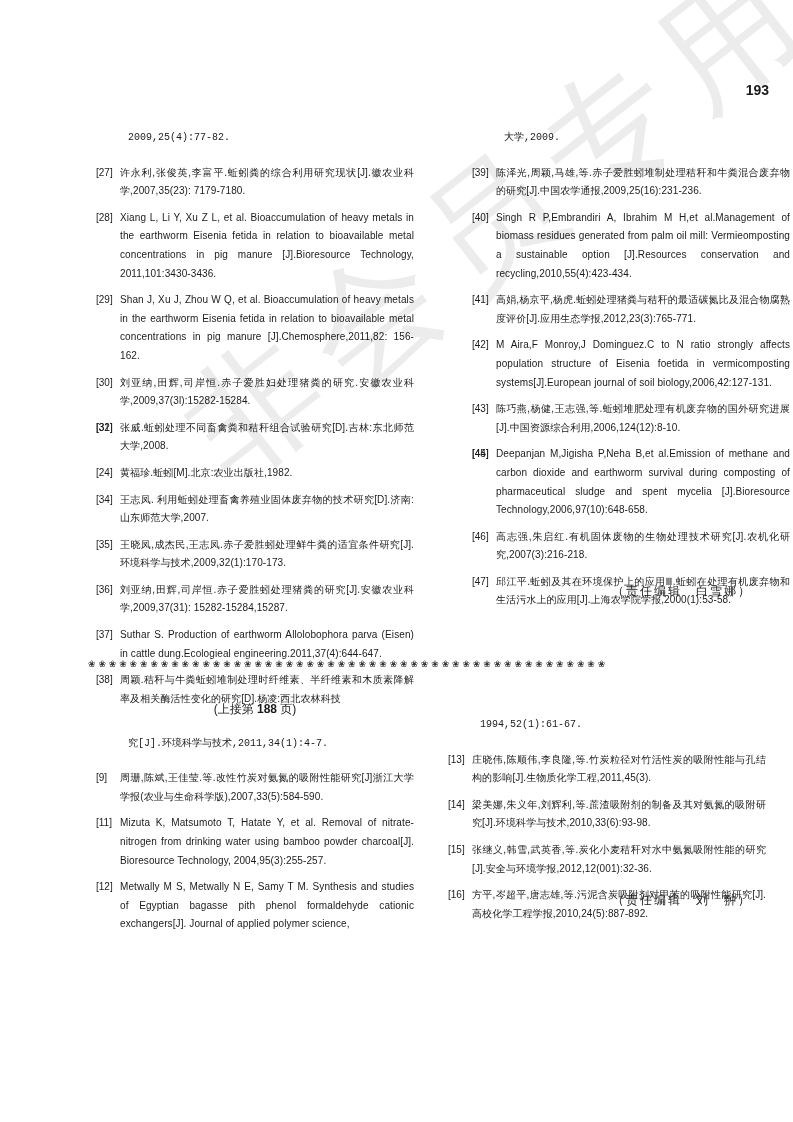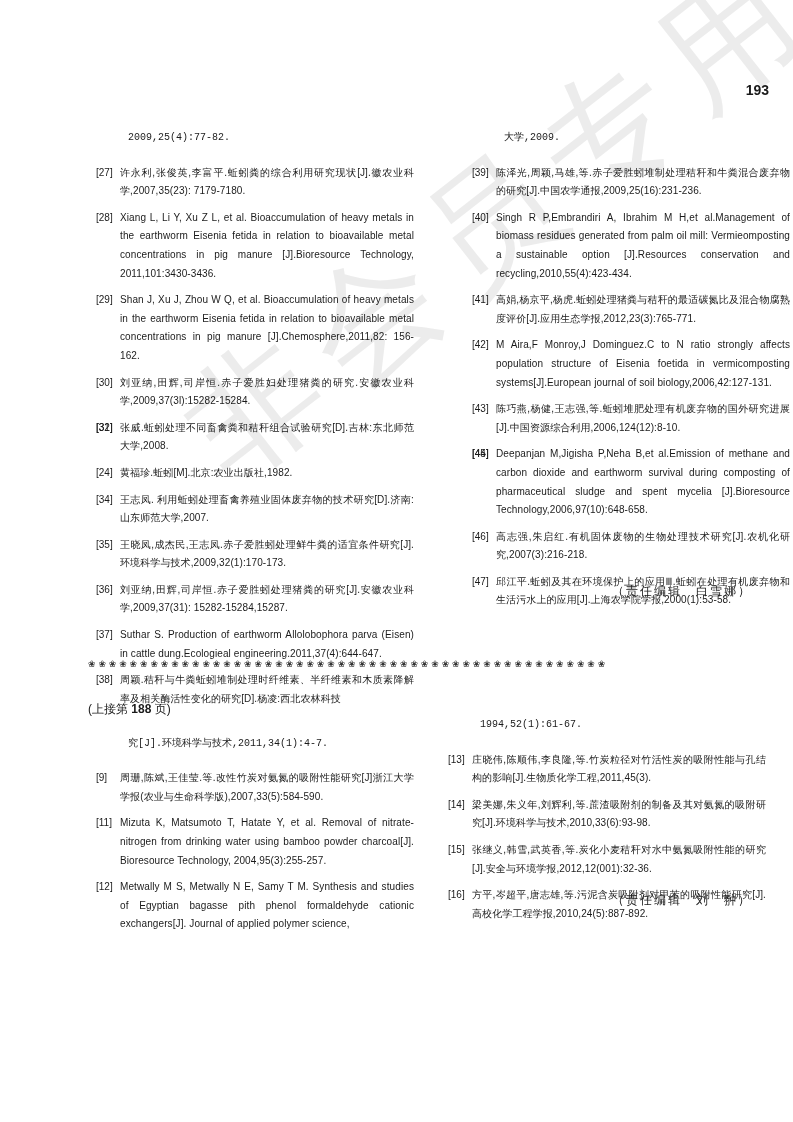--- a/index.html
+++ b/index.html
@@ -14,21 +14,21 @@
   .col.right-bot { left: 440px; top: 700px; }
   .ref { position: relative; padding-left: 24px; text-align: justify; text-align-last: left; margin: 8px; }
   .ref .num { position: absolute; left: 0; top: 0; font-family: "Liberation Sans", sans-serif; }
   .ref .txt { font-family: "Liberation Sans", sans-serif; letter-spacing: 0.1px; }
   .cont { padding-left: 24px; margin: 16px; font-family: Liberation Mono, monospace; }
   .editor { position: absolute; font-family: "DejaVu Serif", serif; font-size: 12px; letter-spacing: 2px; }
   .editor.top { left: 612px; top: 583px; }
   .editor.bot { left: 612px; top: 892px; }
   .divider { position: absolute; left: 88px; top: 659px; width: 680px; font-size: 9px; color: #333;
              letter-spacing: 0px; white-space: nowrap; overflow: hidden; }
-  .continued { font-family: "Liberation Sans", sans-serif; font-size: 12px; margin: 0 0 0 0; }
+  .continued { font-family: "Liberation Sans", sans-serif; font-size: 12px; margin: 0 0 0 0; text-align: center; }
   .continued b { font-weight: bold; }
   .watermark { position: absolute; left: 150px; top: 380px; font-size: 130px; color: rgba(200,200,200,0.35);
                transform: rotate(-38deg); transform-origin: left top; white-space: nowrap;
                font-family: "DejaVu Sans", sans-serif; pointer-events: none; letter-spacing: 20px; }
 </style>
 </head>
 <body>
 
 <div class="watermark">非会员专用</div>
 

